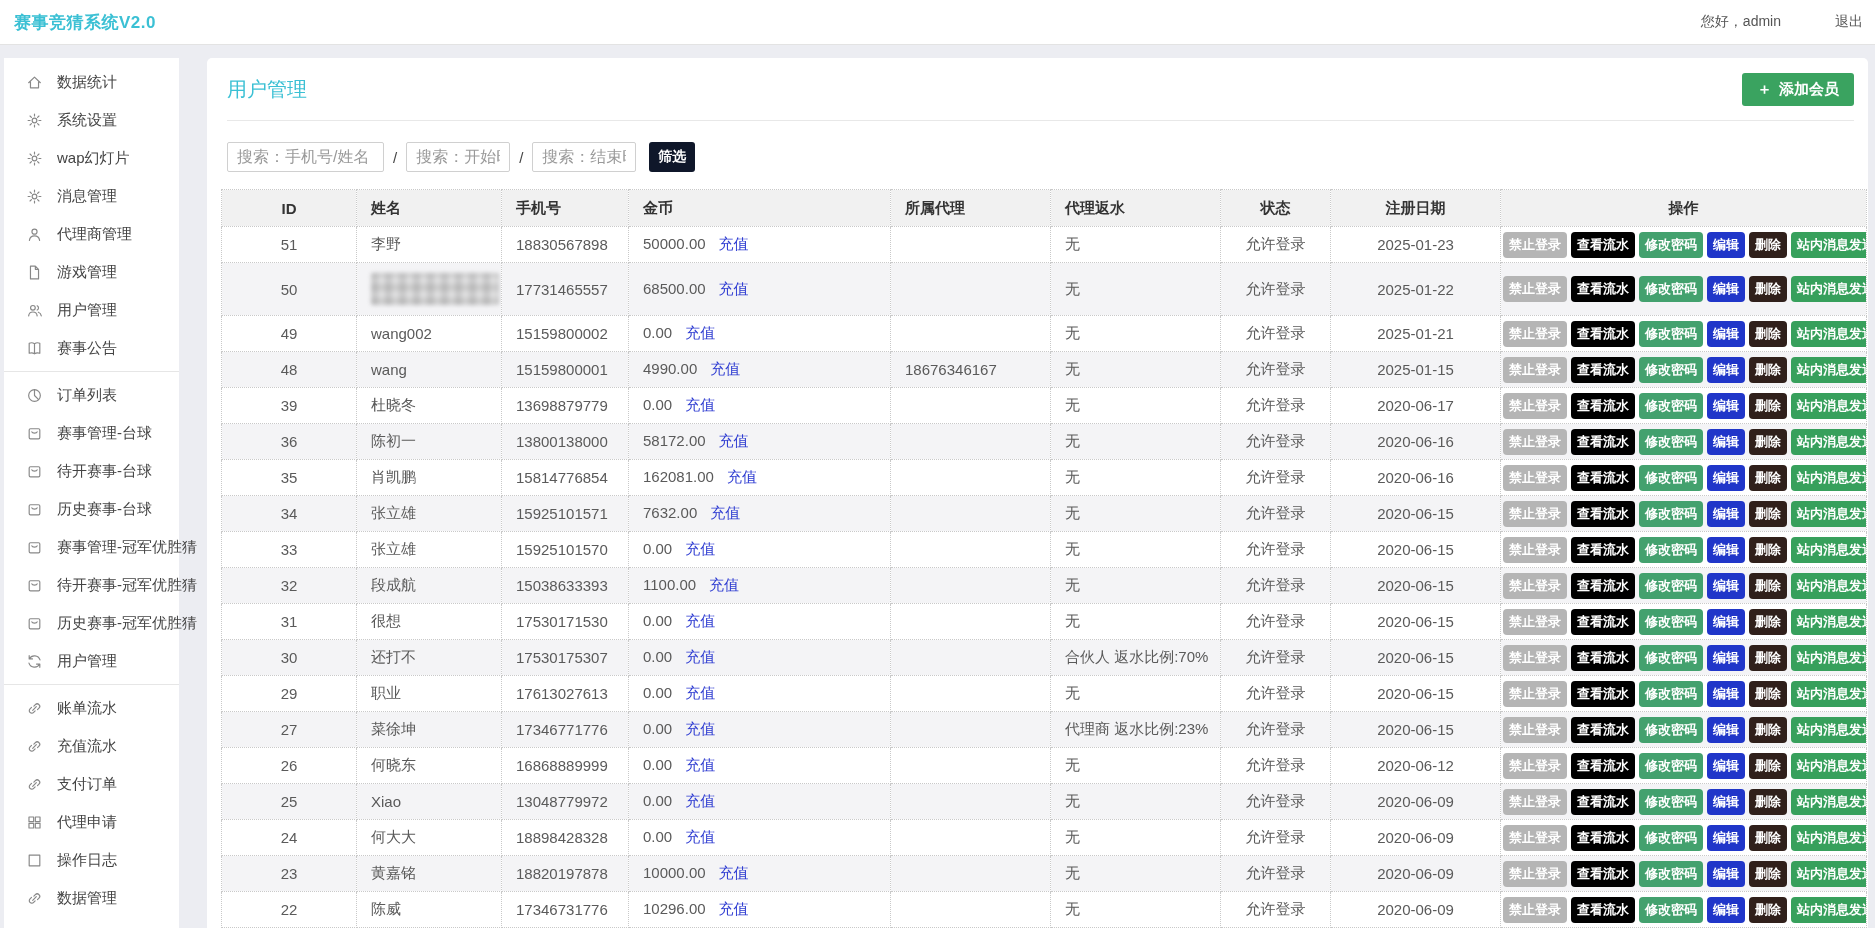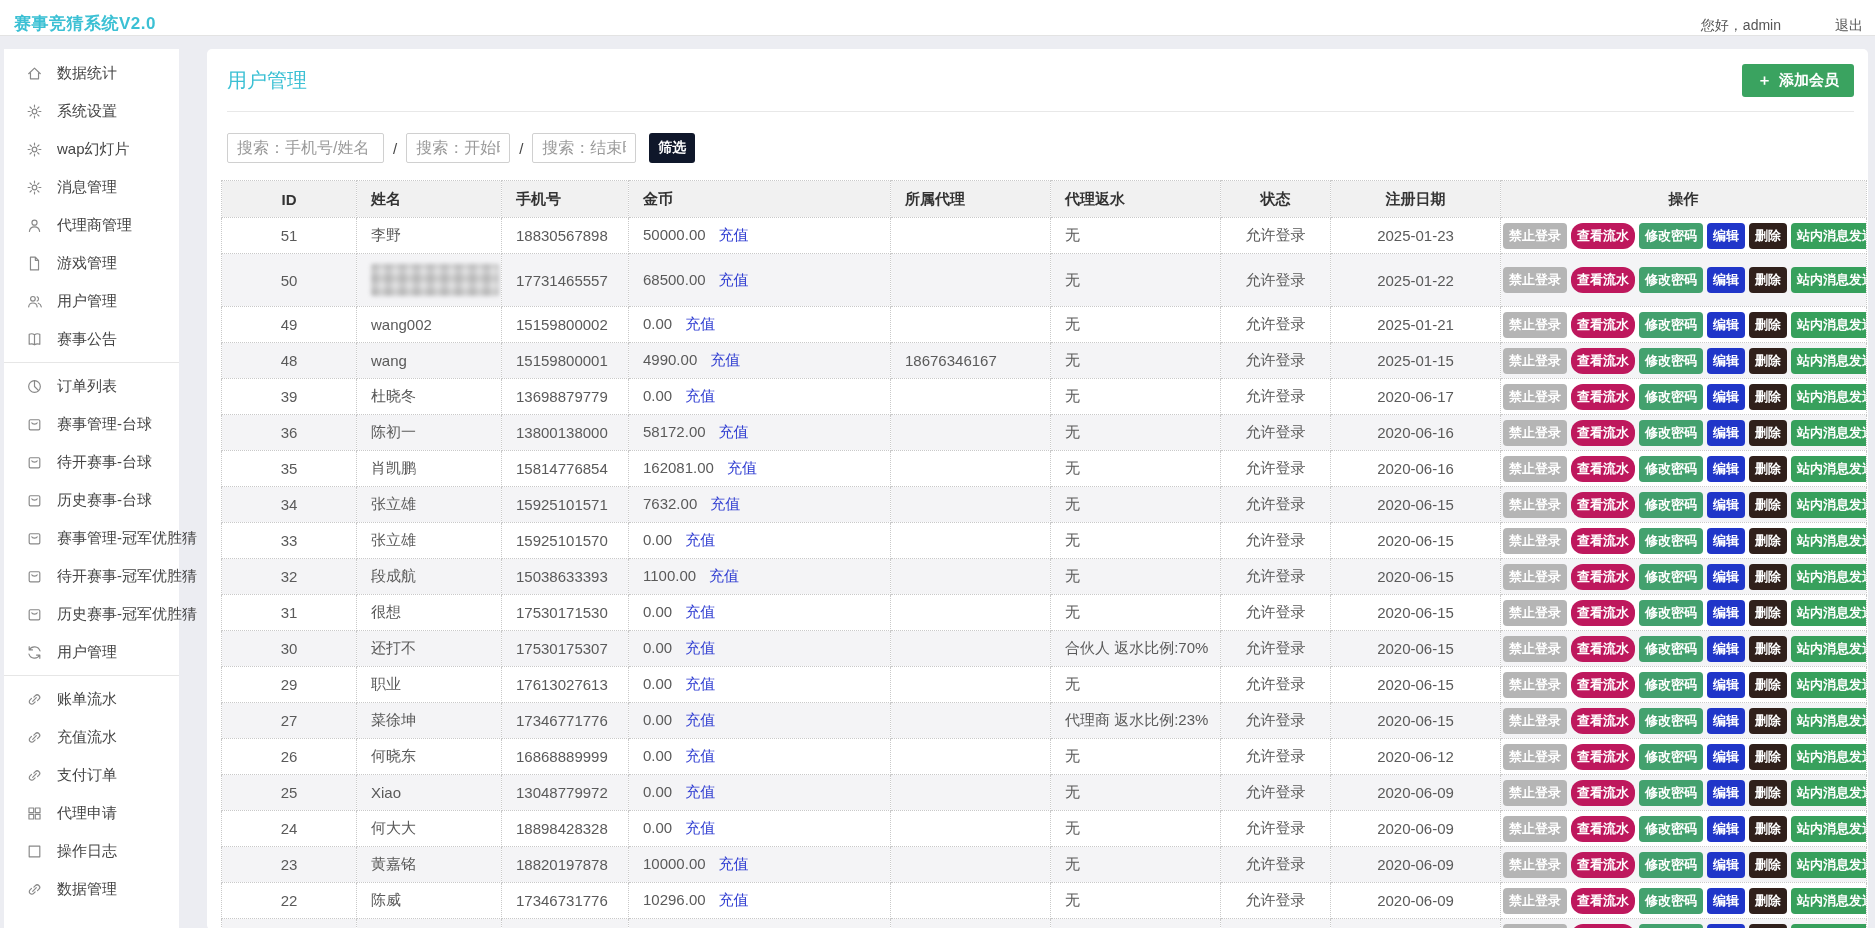--- a/index.html
+++ b/index.html
@@ -4,22 +4,22 @@
 <style>
   html,body{margin:0;padding:0;}
   body{
     width:1875px;height:928px;overflow:hidden;
     background:#ecedf2;
     font-family:"Liberation Sans","DejaVu Sans",sans-serif;
     color:#555;
   }
   
   .topbar{
-    height:36px;background:#fff;border-bottom:1px solid #e3e3e3;
-    display:flex;align-items:flex-end;justify-content:space-between;
+    height:45px;background:#fff;border-bottom:1px solid #e3e3e3;
+    display:flex;align-items:center;justify-content:space-between;
     padding:0 12px 0 14px;box-sizing:border-box;
   }
   .app-title{color:#3bc0d4;font-size:17px;font-weight:bold;letter-spacing:.5px;}
   .topbar-right{display:flex;align-items:center;gap:54px;font-size:14px;color:#555;}
   .logout{cursor:pointer;color:#555;}
   
   .wrap{display:flex;height:894px;padding:13px 7px 0 4px;box-sizing:border-box;gap:28px;}
   
   .sidebar{width:175px;background:#fff;flex:none;padding-top:5px;box-sizing:border-box;}
   .sb-item{height:38px;display:flex;align-items:center;gap:14px;padding-left:22px;cursor:pointer;}
@@ -74,21 +74,21 @@
       repeating-linear-gradient(90deg,#c9c9c9 0 7px,#e6e6e6 7px 14px),
       repeating-linear-gradient(0deg,#d4d4d4 0 7px,#efefef 7px 14px);
     background-blend-mode:multiply;filter:blur(2px);opacity:.75;
   }
   .act{
     border:none;border-radius:4px;color:#fff;font-size:13px;font-weight:bold;
     padding:4px 6px;margin:0 2px;cursor:pointer;white-space:nowrap;
     font-family:inherit;
   }
   .a0{background:#b5b5b5;}   
-  .a1{background:#be185d;border-radius:12px;}   
+  .a1{background:#000000;}   
   .a2{background:#43a16e;}   
   .a3{background:#2036c9;}   
   .a4{background:#30201b;}   
   .a5{background:#37a05c;}   
 </style>
 </head>
 <body>
 
 <div class="topbar">
   <span class="app-title">赛事竞猜系统V2.0</span>

